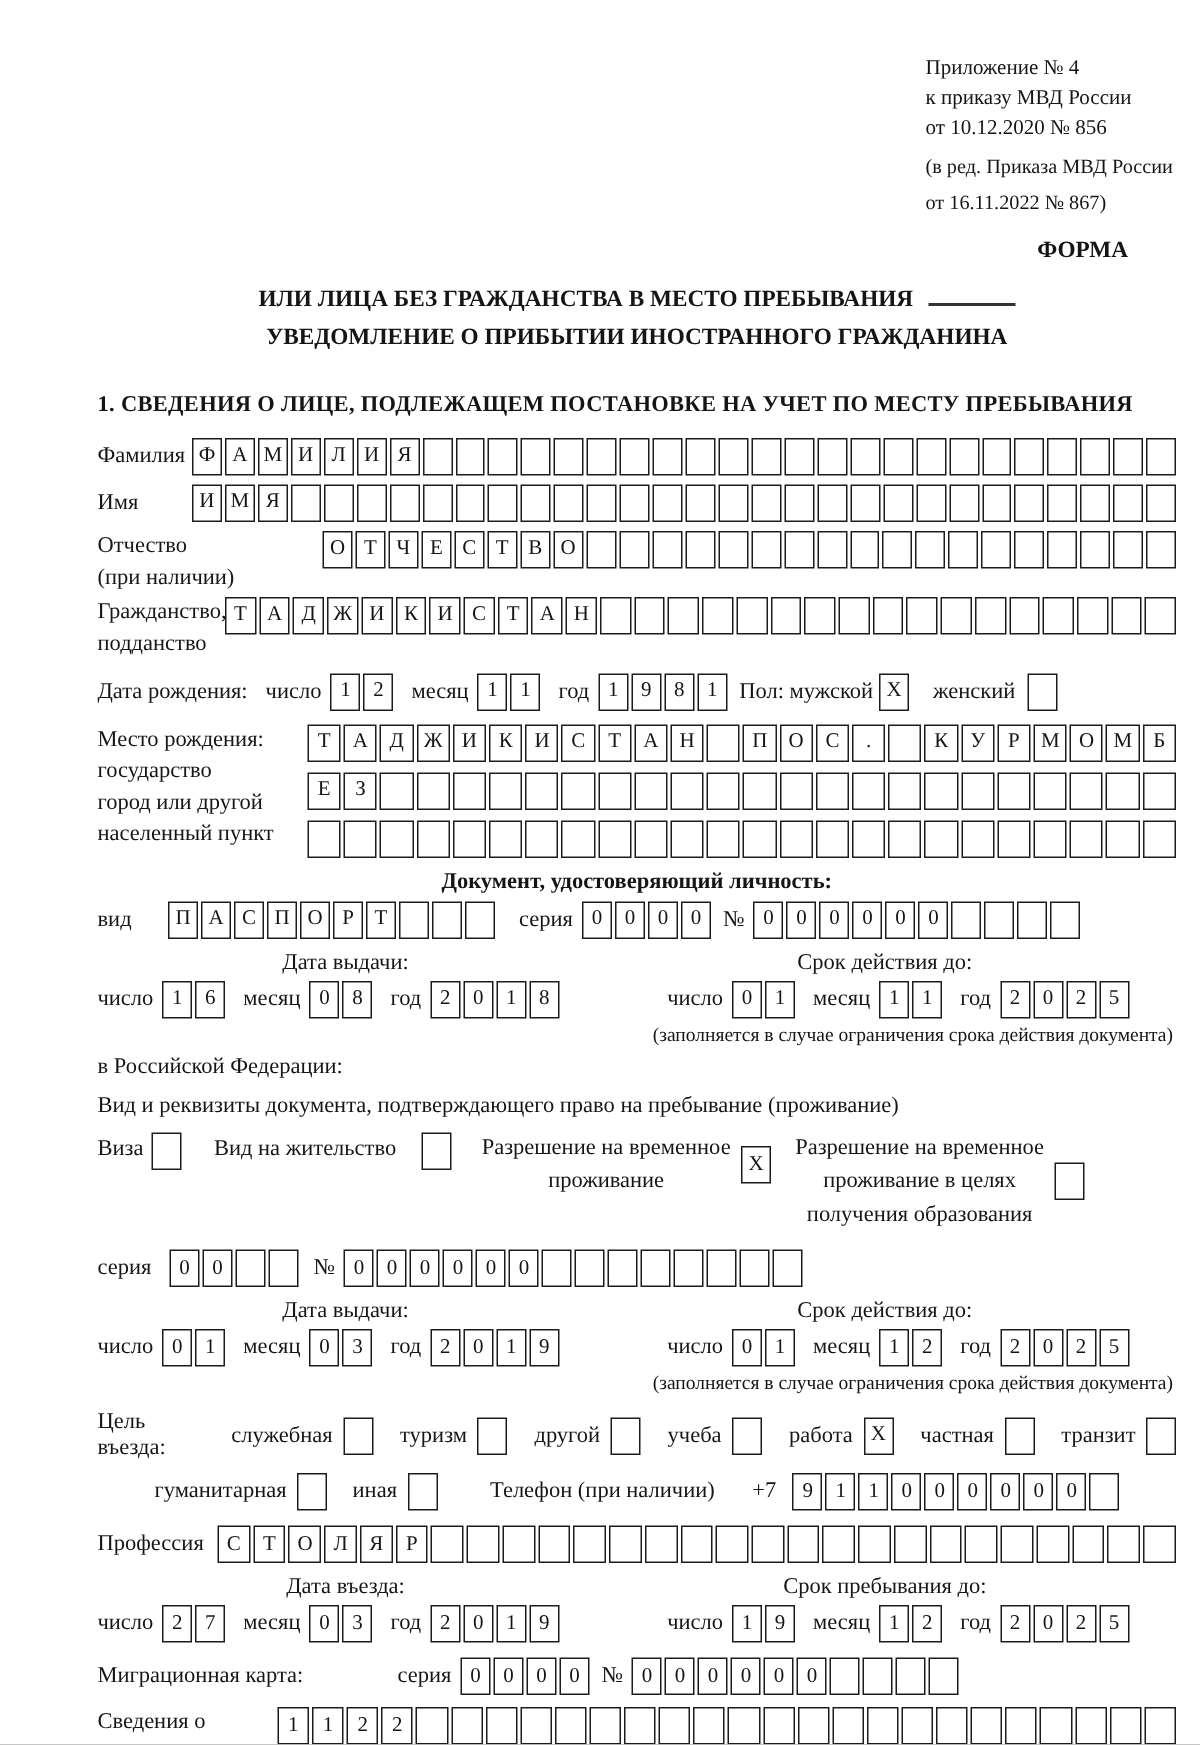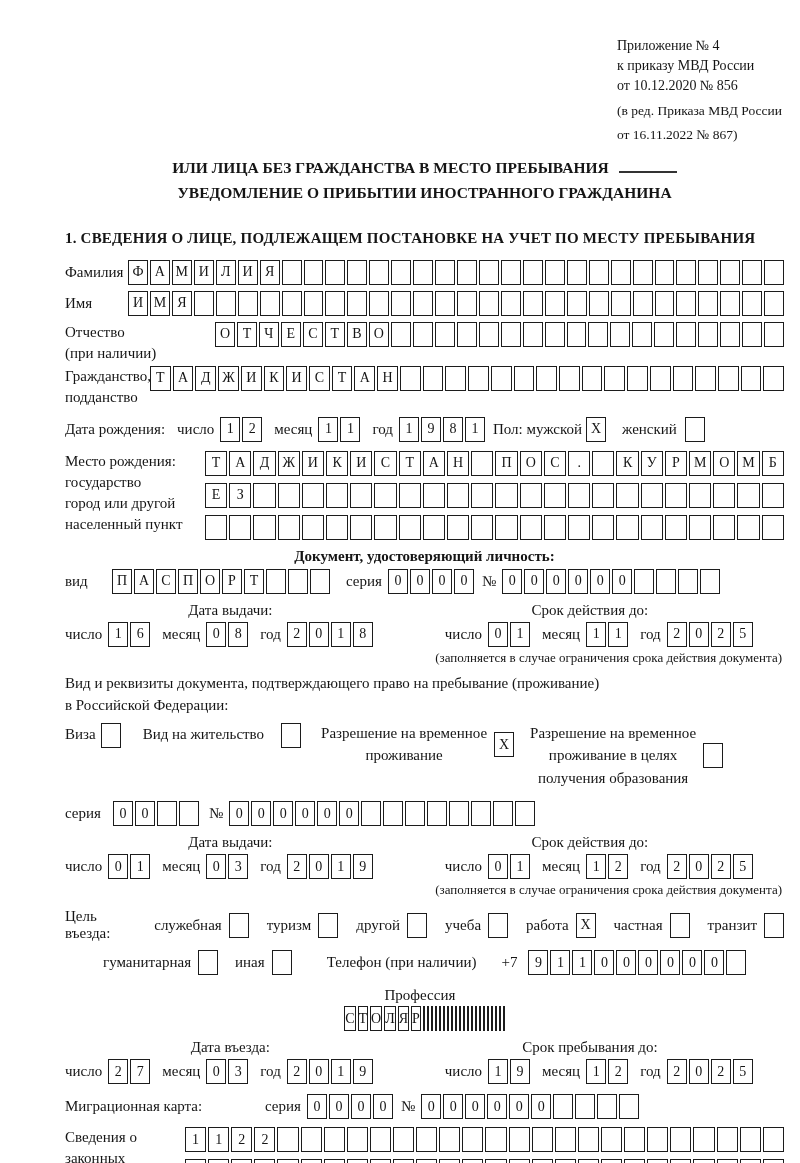--- a/index.html
+++ b/index.html
@@ -52,20 +52,21 @@
 
 <div class="page">
 
   <div class="hdr">
     <div>Приложение № 4</div>
     <div>к приказу МВД России</div>
     <div>от 10.12.2020 № 856</div>
     <div class="ed">(в ред. Приказа МВД России</div>
     <div class="ed">от 16.11.2022 № 867)</div>
   </div>
+  <div class="forma">ФОРМА</div>
 
   <div class="title">
     <div><span>ИЛИ ЛИЦА БЕЗ ГРАЖДАНСТВА В МЕСТО ПРЕБЫВАНИЯ</span><span class="blank"></span></div>
     <div>УВЕДОМЛЕНИЕ О ПРИБЫТИИ ИНОСТРАННОГО ГРАЖДАНИНА</div>
   </div>
 
   <div class="sect">1. СВЕДЕНИЯ О ЛИЦЕ, ПОДЛЕЖАЩЕМ ПОСТАНОВКЕ НА УЧЕТ ПО МЕСТУ ПРЕБЫВАНИЯ</div>
 
   <div class="frow" style="margin-top:13px;">
     <span class="lblcol w63">Фамилия</span>
@@ -404,22 +405,22 @@
       <div class="cells">
           <div class="cell">2</div>
           <div class="cell">0</div>
           <div class="cell">2</div>
           <div class="cell">5</div>
         </div>
     </div>
   </div>
   <div class="note">(заполняется в случае ограничения срока действия документа)</div>
 
+  <div class="textline" style="margin-top:5px;">в Российской Федерации:</div>
   <div class="textline">Вид и реквизиты документа, подтверждающего право на пребывание (проживание)</div>
-  <div class="textline" style="margin-top:5px;">в Российской Федерации:</div>
 
   <div class="rvprow">
     <span class="chk">
       <span style="margin-right:-2px;">Виза</span>
       <span class="cells">
           <div class="cell"></div>
         </span>
     </span>
     <span class="chk" style="margin-left:6px;">
       <span>Вид на жительство</span>
@@ -587,21 +588,21 @@
         <div class="cell">0</div>
         <div class="cell">0</div>
         <div class="cell">0</div>
         <div class="cell">0</div>
         <div class="cell">0</div>
         <div class="cell">0</div>
         <div class="cell"></div>
       </div>
   </div>
 
-  <div class="frow" style="margin-top:10px;flex-direction:column;">
+  <div class="frow" style="margin-top:10px;">
     <span class="lblcol" style="width:80px;">Профессия</span>
     <div class="cells fill">
         <div class="cell">С</div>
         <div class="cell">Т</div>
         <div class="cell">О</div>
         <div class="cell">Л</div>
         <div class="cell">Я</div>
         <div class="cell">Р</div>
         <div class="cell"></div>
         <div class="cell"></div>

